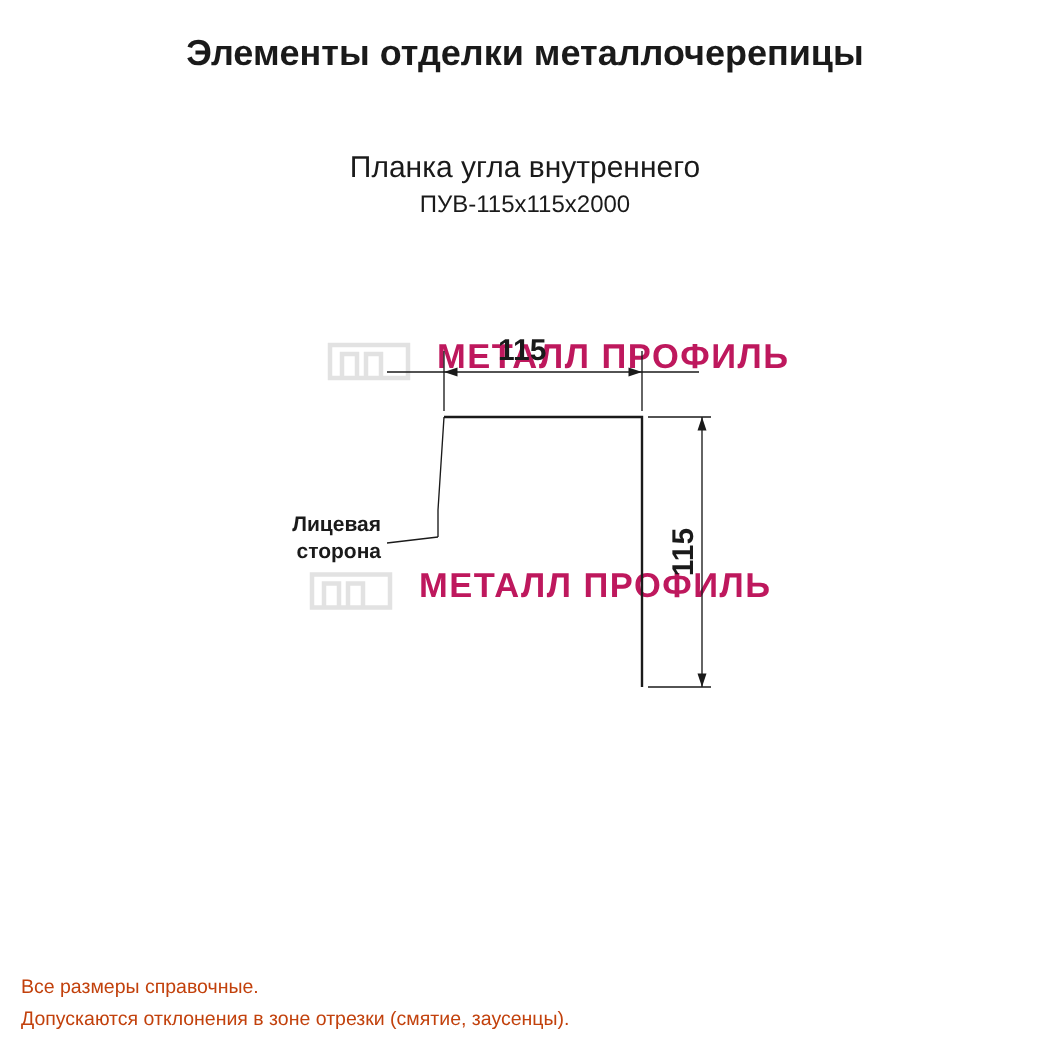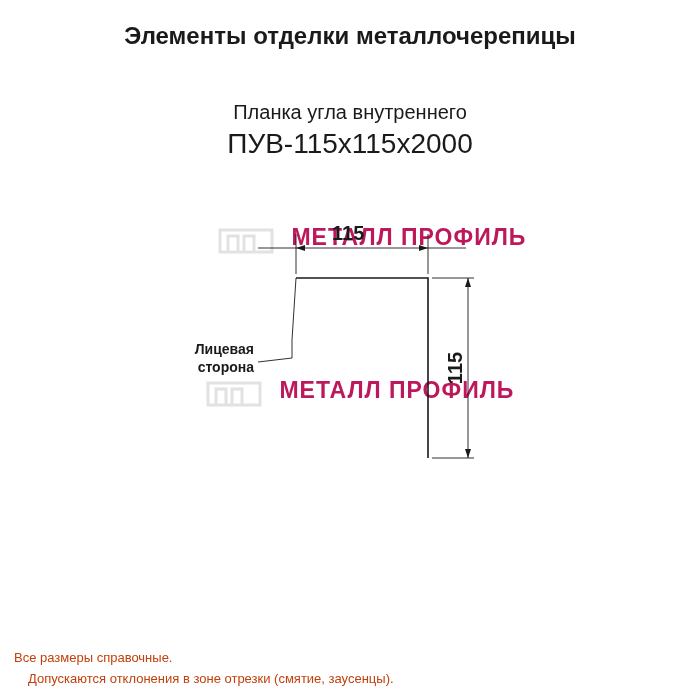--- a/index.html
+++ b/index.html
@@ -39,21 +39,21 @@
     font-size: 20px;
     font-weight: normal;
     margin-top: 17px;
   }
   .subtitle2 {
     position: absolute;
     top: 128px;
     left: 0;
     width: 700px;
     text-align: center;
-    font-size: 28px;
+    font-size: 16px;
     font-weight: normal;
   }
   .drawing {
     position: absolute;
     top: 190px;
     left: 0;
     width: 700px;
     height: 380px;
     font-weight: bold;
   }
@@ -80,21 +80,21 @@
     vertical-align: middle;
     margin-right: 10px;
   }
   .footer {
     position: absolute;
     left: 14px;
     font-size: 13px;
     color: #c2410c;
   }
   .footer1 { top: 650px; }
-  .footer2 { top: 671px; margin-left: 14px; }
+  .footer2 { top: 671px; }
   svg { display: block; }
   .dimtext {
     font-family: "Liberation Sans", sans-serif;
     font-size: 20px;
     fill: #1a1a1a;
   }
   .lbl {
     font-family: "Liberation Sans", sans-serif;
     font-size: 14px;
     fill: #1a1a1a;

